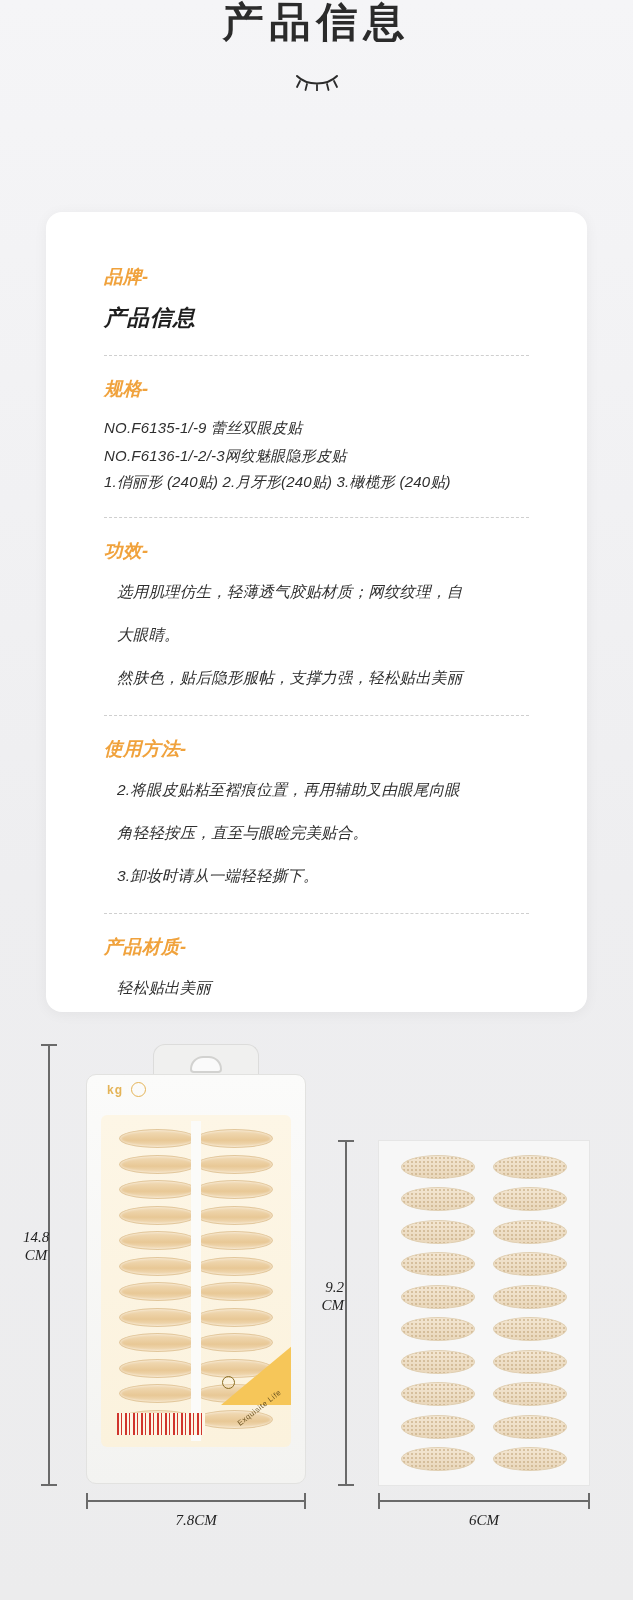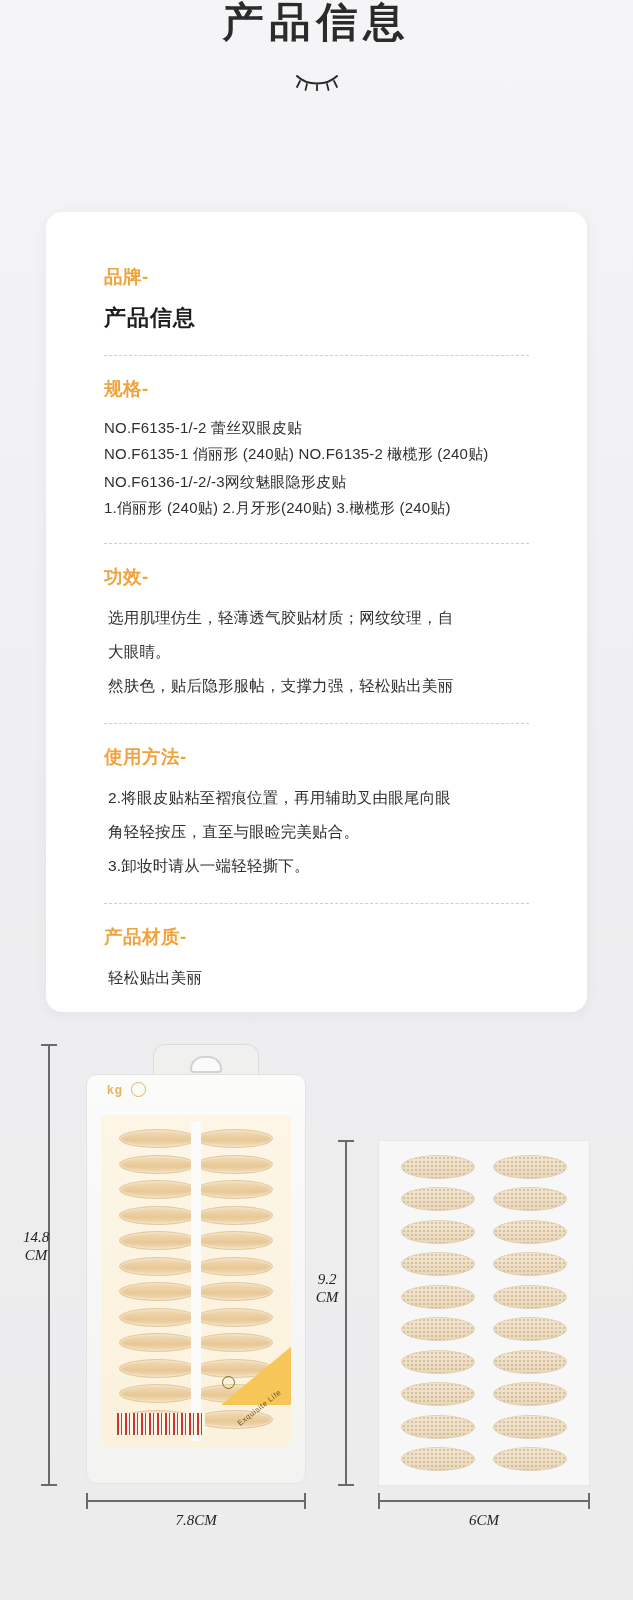--- a/index.html
+++ b/index.html
@@ -50,20 +50,21 @@
     position: absolute;
     left: 46px;
     top: 212px;
     width: 541px;
     height: 800px;
     background: #ffffff;
     border-radius: 16px;
     box-shadow: 0 2px 14px rgba(0,0,0,0.05);
     box-sizing: border-box;
     padding: 52px 58px 0 58px;
+    font-style: italic;
   }
   .section {
     margin-bottom: 0;
   }
   .sec-title {
     color: #f0a23c;
     font-size: 18.5px;
     font-weight: bold;
     letter-spacing: 0.5px;
     margin: 0 0 14px 0;
@@ -85,21 +86,21 @@
     font-size: 15px;
     line-height: 26px;
     color: #2f2f2f;
     margin: 0;
     letter-spacing: 0.2px;
   }
   .body-para {
     font-size: 15.5px;
     line-height: 30px;
     color: #2f2f2f;
-    margin: 4px;
+    margin: 13px;
     letter-spacing: 0.2px;
   }
   .spec-line-gap { margin-top: 2px; }
 
   
   .figure-area {
     position: absolute;
     left: 0;
     top: 1028px;
     width: 633px;
@@ -152,23 +153,23 @@
     left: -7px;
     width: 16px;
     height: 2px;
     background: #6a6a6a;
   }
   .v-ruler-right::before { top: 0; }
   .v-ruler-right::after { bottom: 0; }
   .label-v-right {
     position: absolute;
     left: 310px;
-    top: 242px;
+    top: 250px;
     width: 34px;
-    text-align: center;
+    text-align: right;
     font-size: 15px;
     font-style: italic;
     color: #222;
     line-height: 18px;
     font-family: "Liberation Serif", serif;
   }
 
   .h-ruler {
     position: absolute;
     height: 2px;
@@ -401,22 +402,21 @@
   <div class="card">
 
     <div class="section">
       <div class="sec-title">品牌-</div>
       <div class="brand-name">产品信息</div>
     </div>
     <hr class="divider">
 
     <div class="section">
       <div class="sec-title">规格-</div>
-      <p class="body-line">NO.F6135-1/-2  蕾丝双眼皮贴</p>
-      <p class="body-line">NO.F6135-1 俏丽形 (240贴)    NO.F6135-2 橄榄形 (240贴)</p>
+      <p class="body-line">NO.F6135-1/-9  蕾丝双眼皮贴</p>
       <p class="body-line spec-line-gap">NO.F6136-1/-2/-3网纹魅眼隐形皮贴</p>
       <p class="body-line">1.俏丽形 (240贴) 2.月牙形(240贴) 3.橄榄形 (240贴)</p>
     </div>
     <hr class="divider">
 
     <div class="section">
       <div class="sec-title">功效-</div>
       <p class="body-para">选用肌理仿生，轻薄透气胶贴材质；网纹纹理，自</p>
       <p class="body-para">大眼睛。</p>
       <p class="body-para">然肤色，贴后隐形服帖，支撑力强，轻松贴出美丽</p>

